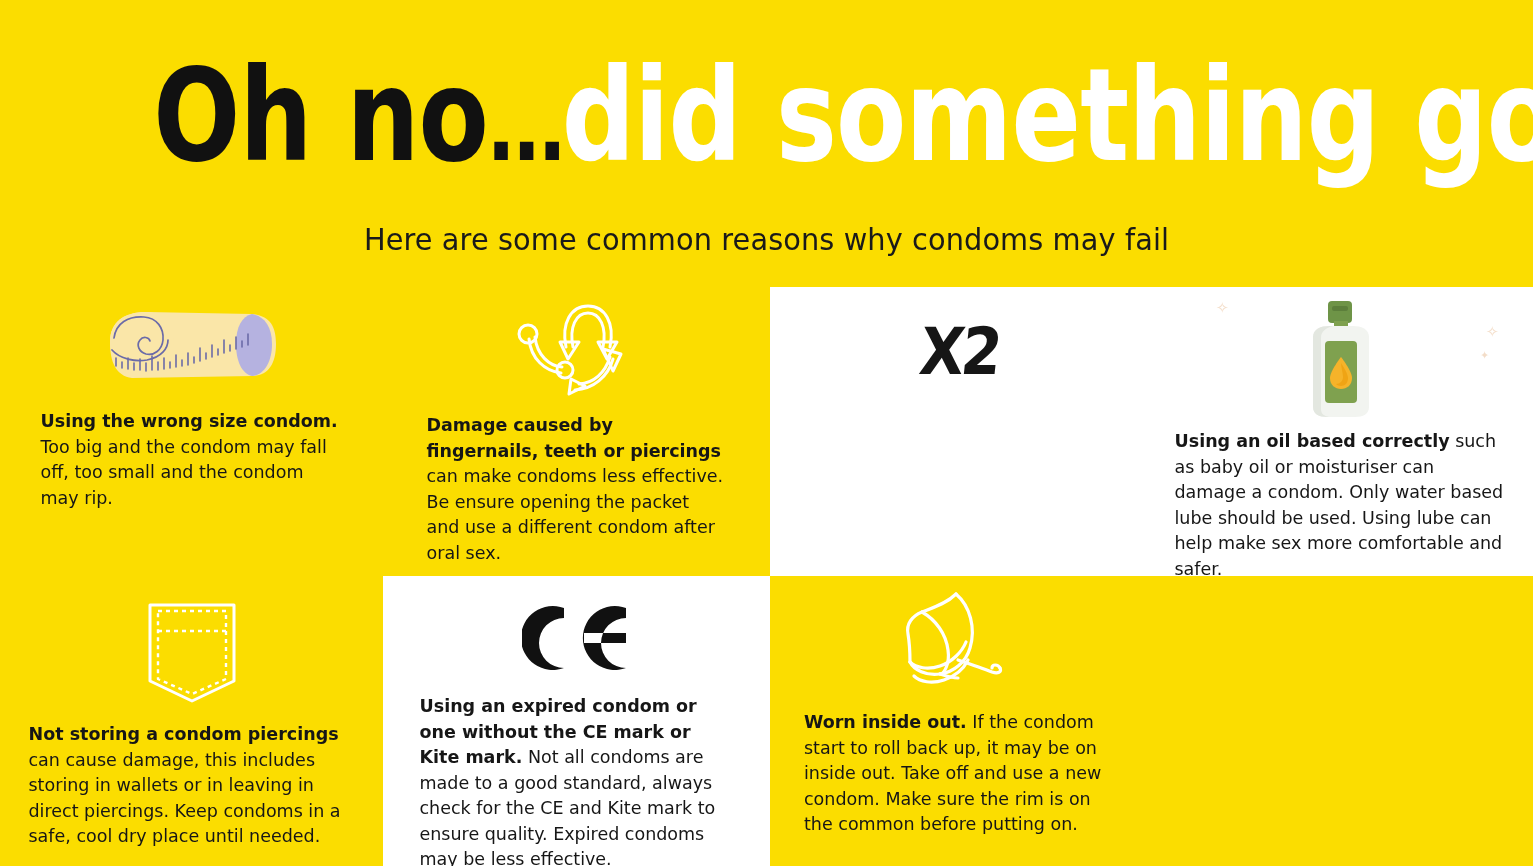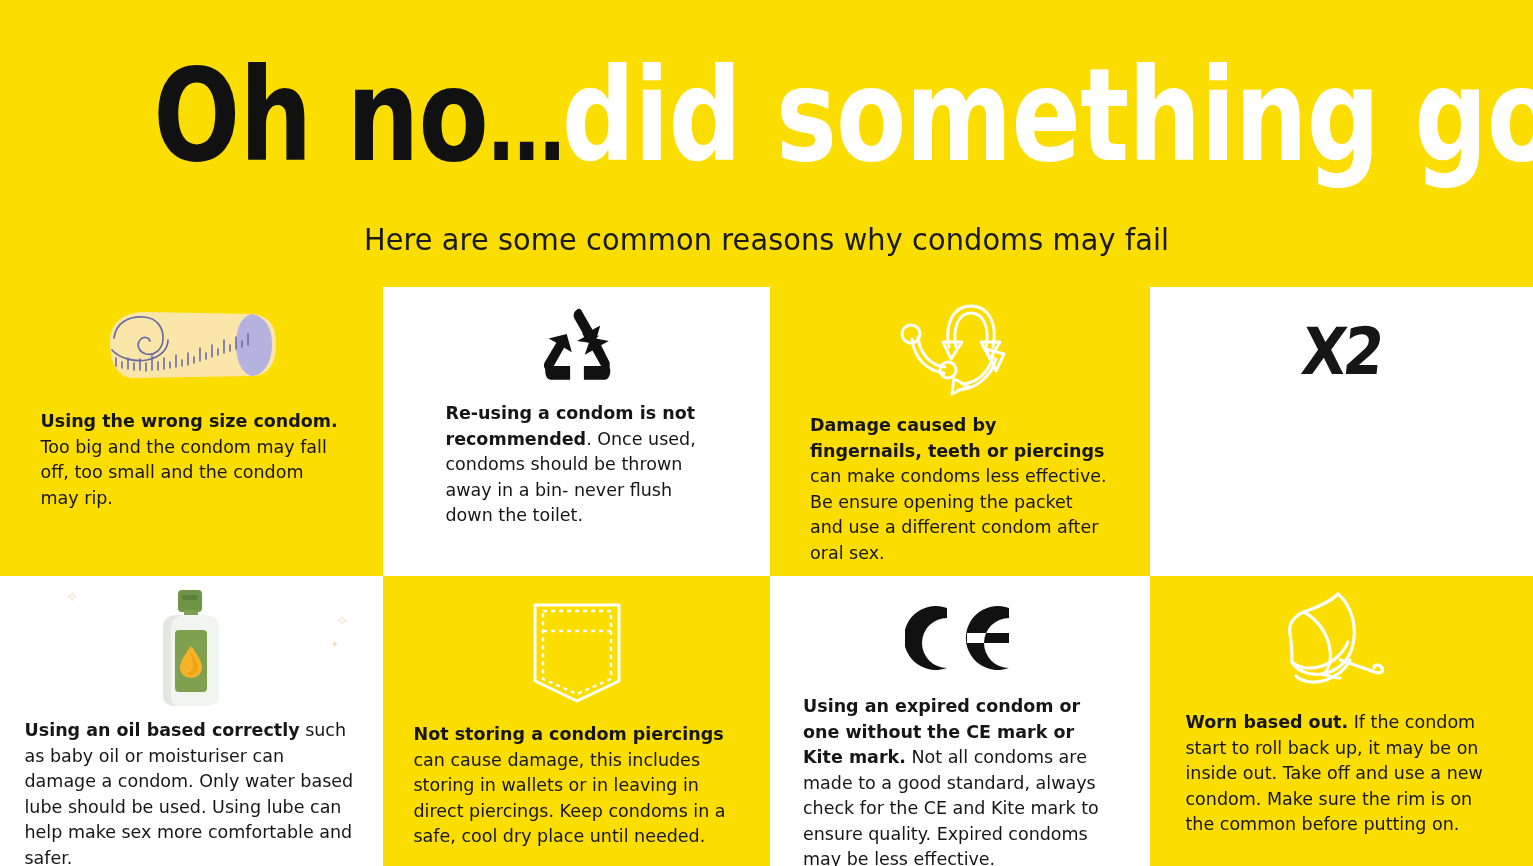--- a/index.html
+++ b/index.html
@@ -197,33 +197,20 @@
               <line x1="128" y1="47" x2="128" y2="41"></line>
             <line x1="134" y1="45" x2="134" y2="33"></line>
               <line x1="140" y1="43" x2="140" y2="37"></line>
             <line x1="146" y1="41" x2="146" y2="30"></line>
           </g>
         </svg>
       </div>
       <div class="caption"><b>Using the wrong size condom.</b><span> Too big and the condom may fall off, too small and the condom may rip.</span></div>
     </div>
 
-    <div class="cell cell-2 bg-white">
-      <div class="icon-wrap">
-        <svg width="86" height="86" viewBox="0 0 100 100">
-          <g fill="#111111">
-            <path d="M50 6 L66 34 L56 34 L62 45 L76 37 L66 37 L50 6 Z"></path>
-            <path d="M49.5 7 C51 5 54 5 55.5 8 L68 30 L77 25 L71 46 L50 43 L59 38 L47 17 C45 13 46.5 9 49.5 7 Z"></path>
-            <path d="M13 76 C11 73 11 70 13 67 L26 45 L17 40 L38 35 L44 56 L35 51 L23 72 L42 72 L42 88 L19 88 C15 88 13 83 13 76 Z"></path>
-            <path d="M88 74 C90 78 88 88 82 88 L58 88 L58 72 L78 72 L68 54 L59 59 L66 39 L87 43 L78 48 L88 68 Z"></path>
-          </g>
-        </svg>
-      </div>
-      <div class="caption"><b>Re-using a condom is not recommended</b><span>. Once used, condoms should be thrown away in a bin- never flush down the toilet.</span></div>
-    </div>
 
     <div class="cell cell-3 bg-yellow">
       <div class="icon-wrap">
         <svg width="136" height="100" viewBox="0 0 136 100">
           <g fill="none" stroke="#FFFFFF" stroke-width="3" stroke-linecap="round" stroke-linejoin="round">
 
             <path d="M57 50 C52 26 62 9 79 9 C96 9 106 26 101 50"></path>
             <path d="M64 50 C60 30 67 16 79 16 C91 16 98 30 94 50"></path>
 
             <path d="M51 45 L70 45 L59 62 Z"></path>
@@ -298,17 +285,17 @@
             <path d="M60 6 C50 16 36 20 26 24 C16 28 10 36 12 46 C14 58 14 68 14 74"></path>
             <path d="M26 24 C40 32 50 46 52 62 C54 76 48 86 44 86"></path>
             <path d="M14 74 C20 80 32 82 44 78 C56 74 66 64 70 54"></path>
             <path d="M18 88 C24 94 36 96 48 92 C60 88 68 80 72 72"></path>
             <path d="M44 86 C50 88 56 90 62 90"></path>
             <path d="M62 72 C74 76 86 80 96 84 C102 86 106 84 104 80"></path>
             <path d="M104 80 C102 76 96 76 96 80"></path>
           </g>
         </svg>
       </div>
-      <div class="caption"><b>Worn based out.</b><span> If the condom start to roll back up, it may be on inside out. Take off and use a new condom. Make sure the rim is on the common before putting on.</span></div>
+      <div class="caption"><b>Worn inside out.</b><span> If the condom start to roll back up, it may be on inside out. Take off and use a new condom. Make sure the rim is on the common before putting on.</span></div>
     </div>
 
   </div>
 </div>
 
 </body></html>

